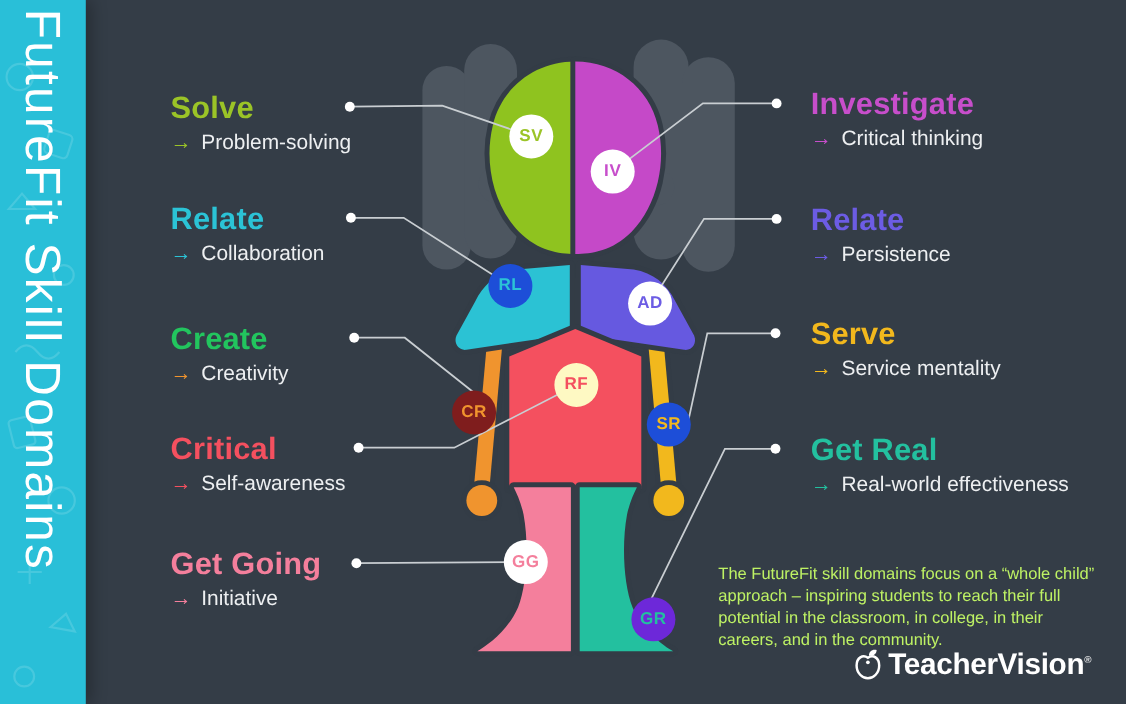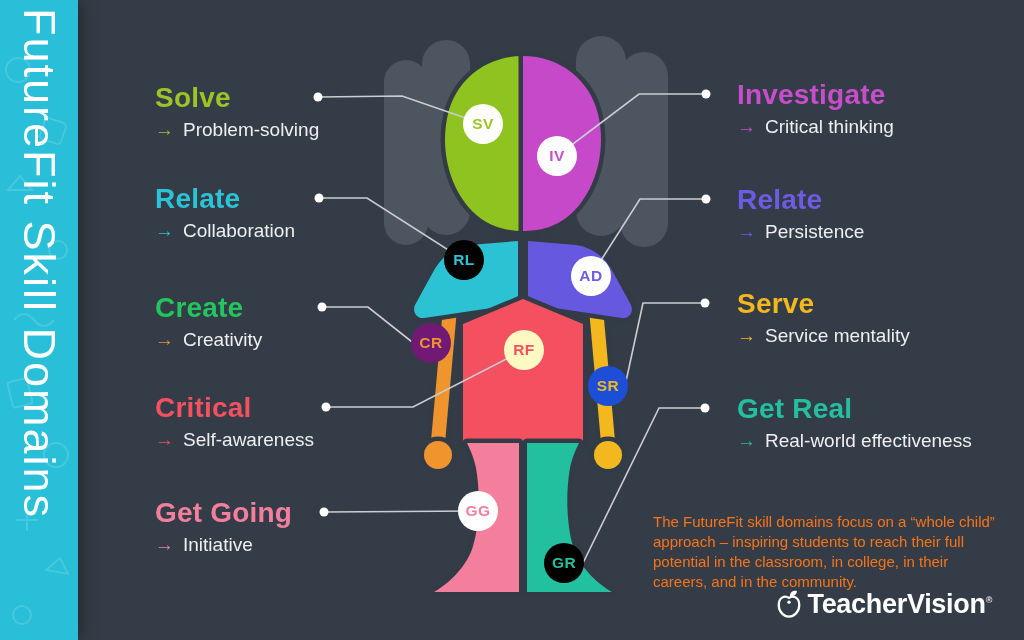--- a/index.html
+++ b/index.html
@@ -28,21 +28,21 @@
   .d-skill{margin-top:7px;font-size:19px;color:#edeff1;display:flex;align-items:center;}
   .d-skill .arrow{margin-right:9px;font-size:19px;}
 
   
   .badge{position:absolute;z-index:4;width:40px;height:40px;border-radius:50%;
          display:flex;align-items:center;justify-content:center;
          font-size:15.5px;font-weight:700;letter-spacing:.5px;}
 
   
   #footer-note{position:absolute;left:653px;top:497px;width:342px;z-index:2;
-               font-size:15px;line-height:1.33;color:#f97316;}
+               font-size:15px;line-height:1.33;color:#bef264;}
   #brand{position:absolute;right:32px;top:588px;z-index:2;display:flex;
          align-items:center;gap:4px;}
   #brand-text{font-size:27px;font-weight:700;color:#fff;letter-spacing:-.3px;}
   #brand-text sup{font-size:9px;opacity:.85;}
 </style>
 </head>
 <body>
 
 <div id="page" style="background-color: rgb(52, 61, 71);">
 
@@ -179,27 +179,27 @@
   <div class="domain-block right" style="top:394px">
     <div class="d-name" style="color: rgb(35, 192, 159);">Get Real</div>
     <div class="d-skill">
         <span class="arrow" style="color: rgb(35, 192, 159);">→</span>
         <span>Real-world effectiveness</span>
       </div>
   </div>
 
   <div class="badge" style="left: 463px; top: 104px; color: rgb(155, 196, 39); background-color: rgb(255, 255, 255);">SV</div>
   <div class="badge" style="left: 537px; top: 136px; color: rgb(199, 78, 203); background-color: rgb(255, 255, 255);">IV</div>
-  <div class="badge" style="left: 444px; top: 240px; color: rgb(43, 195, 214); background-color: #000000;">RL</div>
+  <div class="badge" style="left: 444px; top: 240px; color: rgb(43, 195, 214); background-color: #1d4ed8;">RL</div>
   <div class="badge" style="left: 571px; top: 256px; color: rgb(108, 92, 228); background-color: rgb(255, 255, 255);">AD</div>
-  <div class="badge" style="left: 411px; top: 323px; color: rgb(240, 148, 46); background-color: #701a75;">CR</div>
+  <div class="badge" style="left: 411px; top: 355px; color: rgb(240, 148, 46); background-color: #7f1d1d;">CR</div>
   <div class="badge" style="left: 504px; top: 330px; color: rgb(244, 80, 95); background-color: #fef9c3;">RF</div>
   <div class="badge" style="left: 588px; top: 366px; color: rgb(242, 184, 29); background-color: #1d4ed8;">SR</div>
   <div class="badge" style="left: 458px; top: 491px; color: rgb(244, 127, 156); background-color: rgb(255, 255, 255);">GG</div>
-  <div class="badge" style="left: 544px; top: 543px; color: rgb(35, 192, 159); background-color: #000000;">GR</div>
+  <div class="badge" style="left: 574px; top: 543px; color: rgb(35, 192, 159); background-color: #6d28d9;">GR</div>
 
   <p id="footer-note">The FutureFit skill domains focus on a “whole child” approach – inspiring students to reach their full potential in the classroom, in college, in their careers, and in the community.</p>
 
   <div id="brand">
     <svg width="28" height="32" viewBox="0 0 30 33">
       <path d="M15,10 C10,6.5 4,10 4,17.5 C4,25 9.5,30 15,30 C20.5,30 26,25 26,17.5 C26,10 20,6.5 15,10 Z" fill="none" stroke="#ffffff" stroke-width="2.4"></path>
       <path d="M16,8 C16,4 19,1.5 23.5,2.5 C23.5,6.5 20,8.5 16,8 Z" fill="#ffffff"></path>
       <circle cx="15" cy="14.5" r="1.8" fill="#ffffff"></circle>
     </svg>
     <div id="brand-text"><span>TeacherVision</span><sup>®</sup></div>

